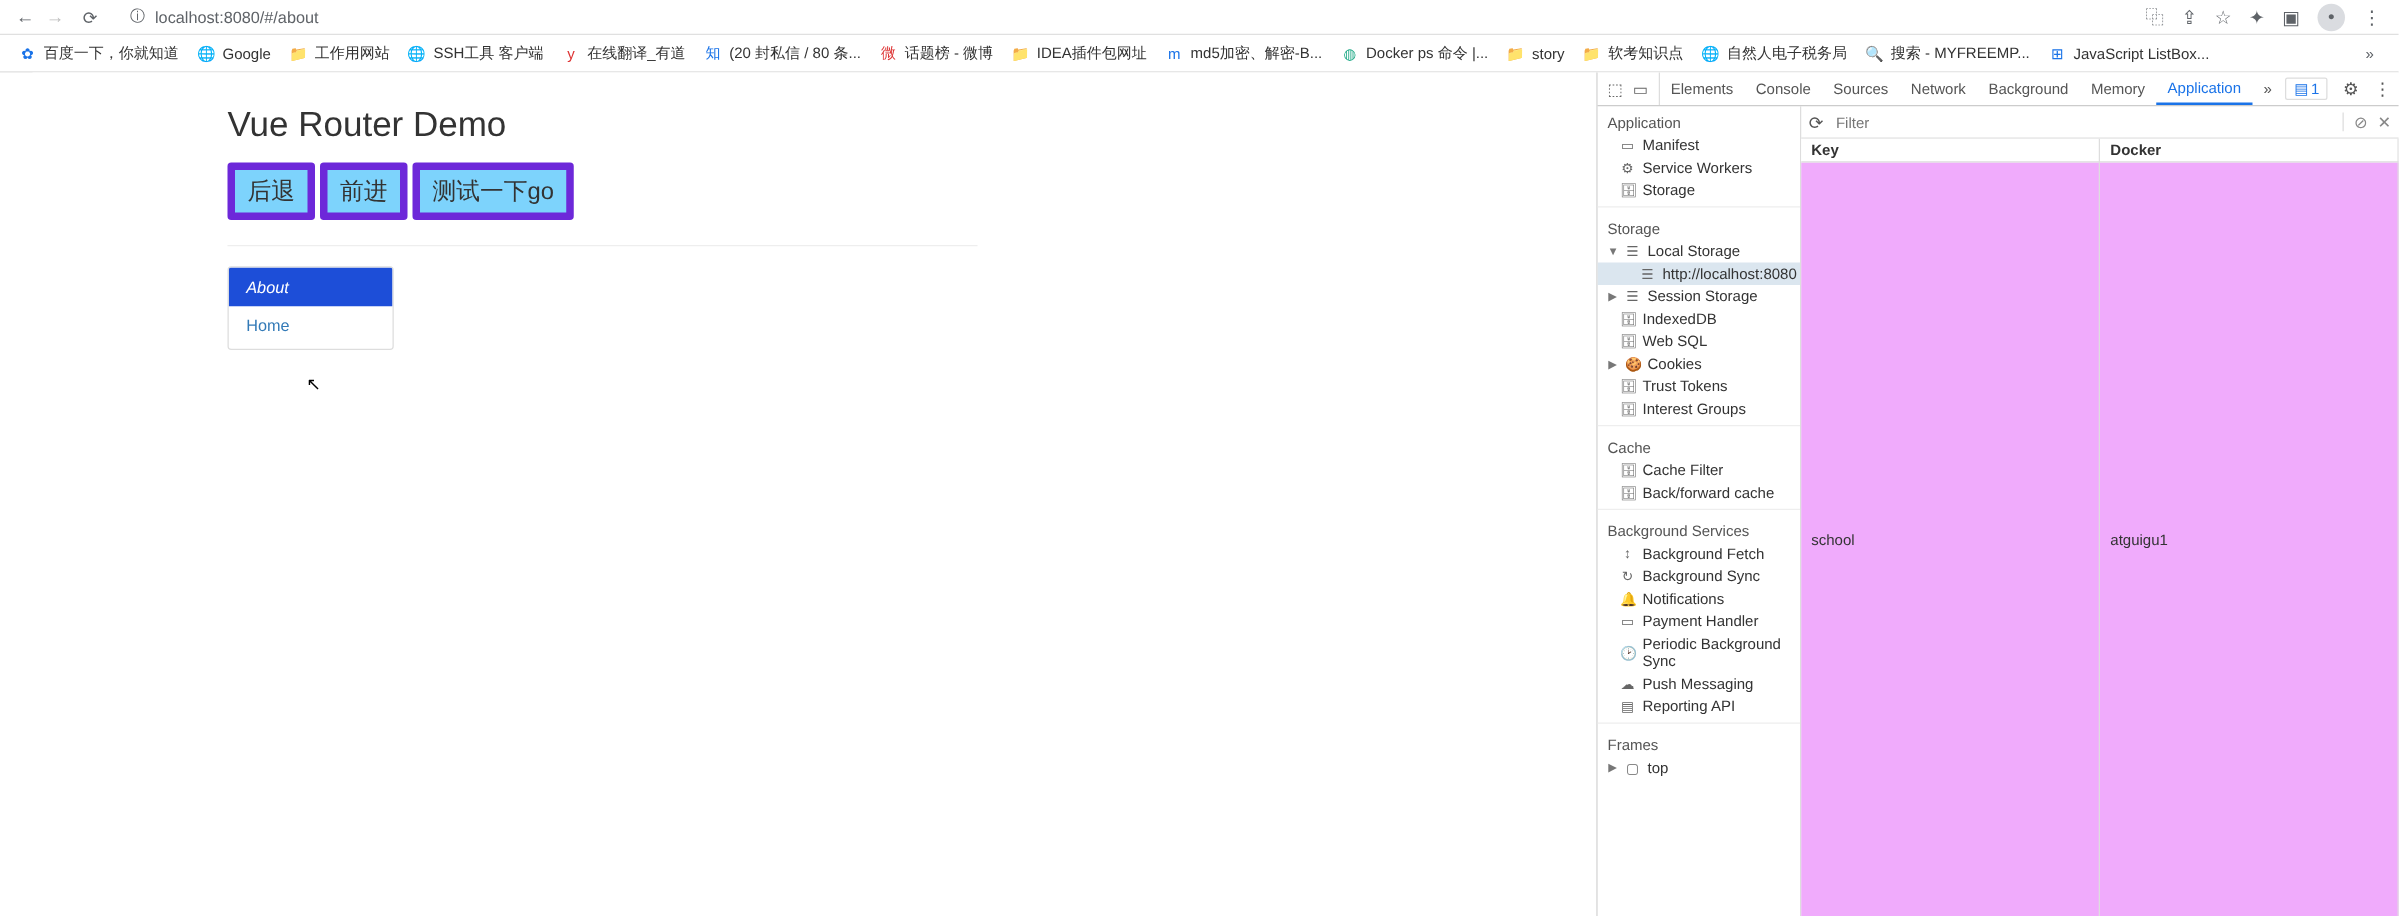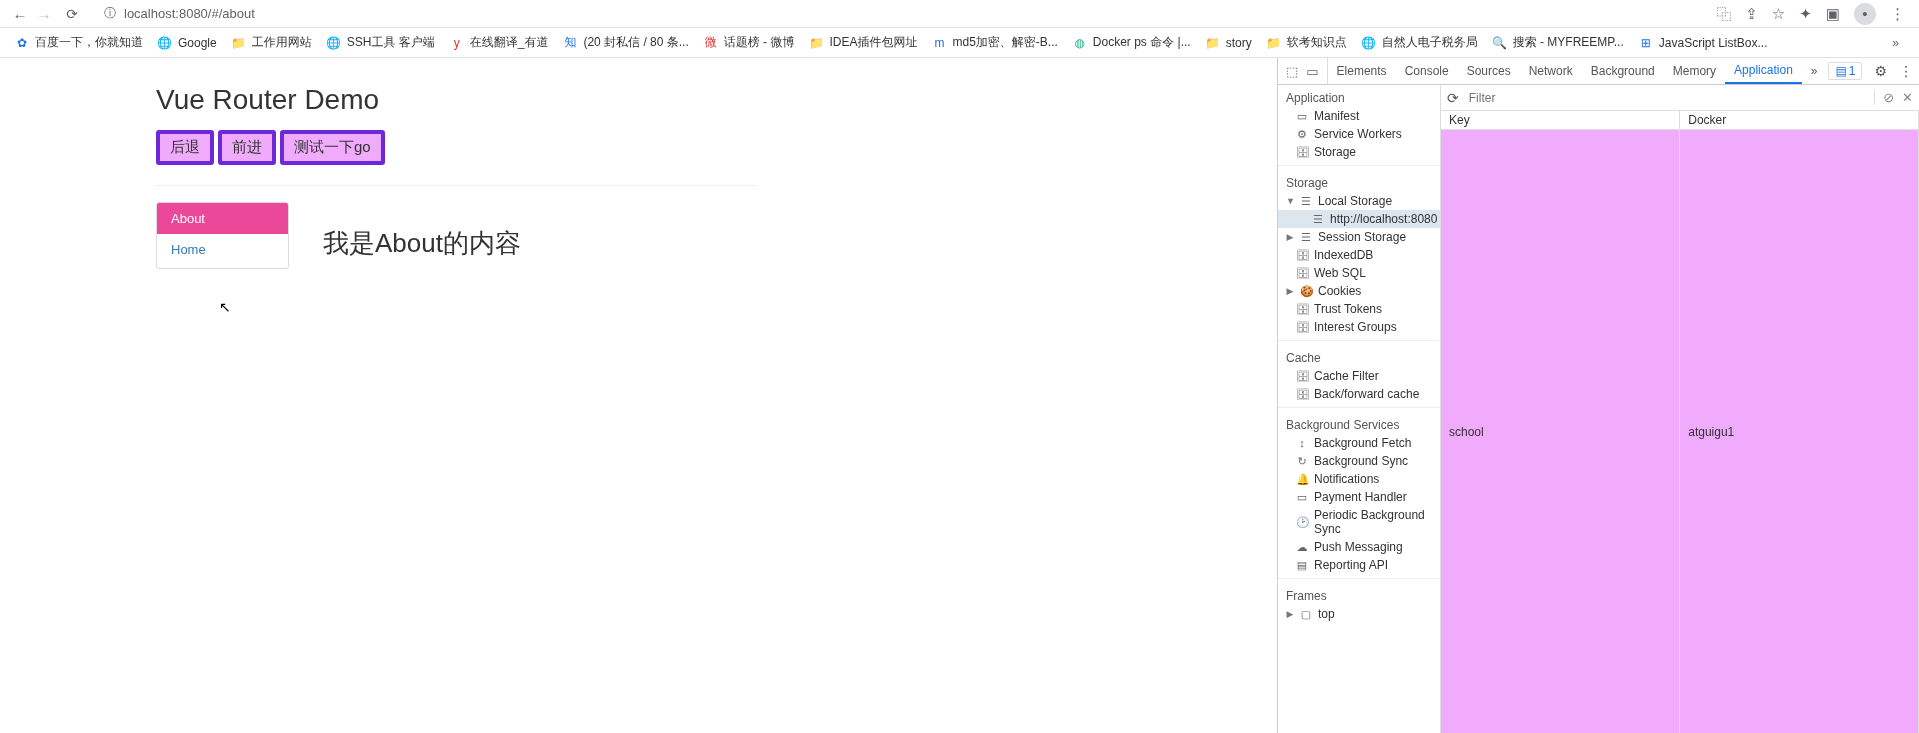--- a/index.html
+++ b/index.html
@@ -22,32 +22,32 @@
 .bm .fav { width: 16px; height: 16px; display: inline-flex; align-items: center; justify-content: center; font-size: 12px; }
 .bm .fav.folder { color: #555; }
 .bm .fav.blue { color: #1a73e8; }
 .bm .fav.globe { color: #555; }
 .bm .fav.red { color: #d33; }
 .bm .fav.green { color: #2a8; }
 .bookmark-bar .more { margin-left: auto; color: #5f6368; cursor: pointer; padding: 0 6px; }
 
 
 .split { display: flex; height: calc(100% - 58px); }
-.page-area { flex: 1; background: #fff; padding: 26px 0 0 156px; }
+.page-area { flex: 1; background: #fff; padding: 26px 0 0 156px; margin-left: 26px; }
 .devtools { width: 642px; border-left: 1px solid #ccc; background: #fff; display: flex; flex-direction: column; }
 
 
 .page-title { font-size: 28px; font-weight: 500; color: #333; margin-bottom: 14px; }
 .btn-row { display: flex; gap: 4px; margin-bottom: 20px; }
-.btn-row button { background: #f0abfc; border: 4px solid #6d28d9; border-radius: 3px; padding: 4px 10px; font-size: 15px; cursor: pointer; color: #333; }
+.btn-row button { background: #7dd3fc; border: 6px solid #6d28d9; border-radius: 3px; padding: 4px 10px; font-size: 19px; cursor: pointer; color: #333; }
 .page-hr { border: none; border-top: 1px solid #eee; width: 600px; margin-bottom: 16px; }
 .layout-row { display: flex; gap: 34px; }
 .side-nav { width: 133px; border: 1px solid #ddd; border-radius: 3px; overflow: hidden; height: 67px; }
 .side-nav .nav-item { padding: 8px 14px; font-size: 13px; color: #337ab7; cursor: pointer; }
-.side-nav .nav-item.active { background: #ec4899; color: #fff; }
+.side-nav .nav-item.active { background: #1d4ed8; color: #fff; font-style: italic; }
 .content-area { padding-top: 24px; font-size: 26px; color: #333; }
 .cursor-pointer { position: absolute; left: 219px; top: 241px; font-size: 14px; color: #000; pointer-events: none; }
 
 
 .dt-tabs { height: 27px; border-bottom: 1px solid #ccc; display: flex; align-items: center; font-size: 12px; color: #555; }
 .dt-pick { padding: 0 8px; display: flex; gap: 8px; border-right: 1px solid #ddd; height: 100%; align-items: center; }
 .dt-pick span { font-size: 13px; color: #666; cursor: pointer; }
 .dt-tab { padding: 0 9px; height: 100%; display: flex; align-items: center; cursor: pointer; }
 .dt-tab.active { color: #1a73e8; border-bottom: 2px solid #1a73e8; }
 .dt-tabs .spacer { flex: 1; }
@@ -66,21 +66,21 @@
 .dt-item.hasarrow { padding-left: 8px; }
 .dt-sep { border-top: 1px solid #eee; margin: 4px 0; }
 
 
 .dt-main { flex: 1; display: flex; flex-direction: column; }
 .dt-filter { height: 26px; border-bottom: 1px solid #ddd; display: flex; align-items: center; padding: 0 6px; gap: 6px; }
 .dt-filter .refresh { color: #555; font-size: 14px; cursor: pointer; }
 .dt-filter input { flex: 1; border: none; outline: none; font-size: 12px; padding: 2px 4px; }
 .dt-filter .right-icons { display: flex; gap: 8px; color: #888; font-size: 13px; border-left:1px solid #ddd; padding-left:8px; }
 .dt-table { flex: 1; border-collapse: collapse; width: 100%; font-size: 12px; }
-.dt-table th { text-align: left; font-weight: normal; padding: 2px 8px; border-bottom: 1px solid #ddd; border-right: 1px solid #ddd; color: #333; background: #fff; height:18px;margin-top:23px; }
+.dt-table th { text-align: left; font-weight: bold; padding: 2px 8px; border-bottom: 1px solid #ddd; border-right: 1px solid #ddd; color: #333; background: #fff; height:18px;margin-top:23px; }
 .dt-table td { padding: 2px 8px; border-right: 1px solid #ddd; }
 .dt-table tr.row-sel td { background: #f0abfc; }
 
 .page-wrapper { position: relative; }
 </style>
 </head>
 <body>
 
 <div class="browser-bar">
   <div class="nav-arrow">←</div>
@@ -173,21 +173,20 @@
       <button>后退</button>
       <button>前进</button>
       <button>测试一下go</button>
     </div>
     <hr class="page-hr">
     <div class="layout-row">
       <div class="side-nav">
         <div class="nav-item active">About</div>
         <div class="nav-item">Home</div>
       </div>
-      <div class="content-area">我是About的内容</div>
     </div>
     <div class="cursor-pointer">↖</div>
   </div>
 
   <div class="devtools">
     <div class="dt-tabs">
       <div class="dt-pick">
         <span>⬚</span>
         <span>▭</span>
       </div>

